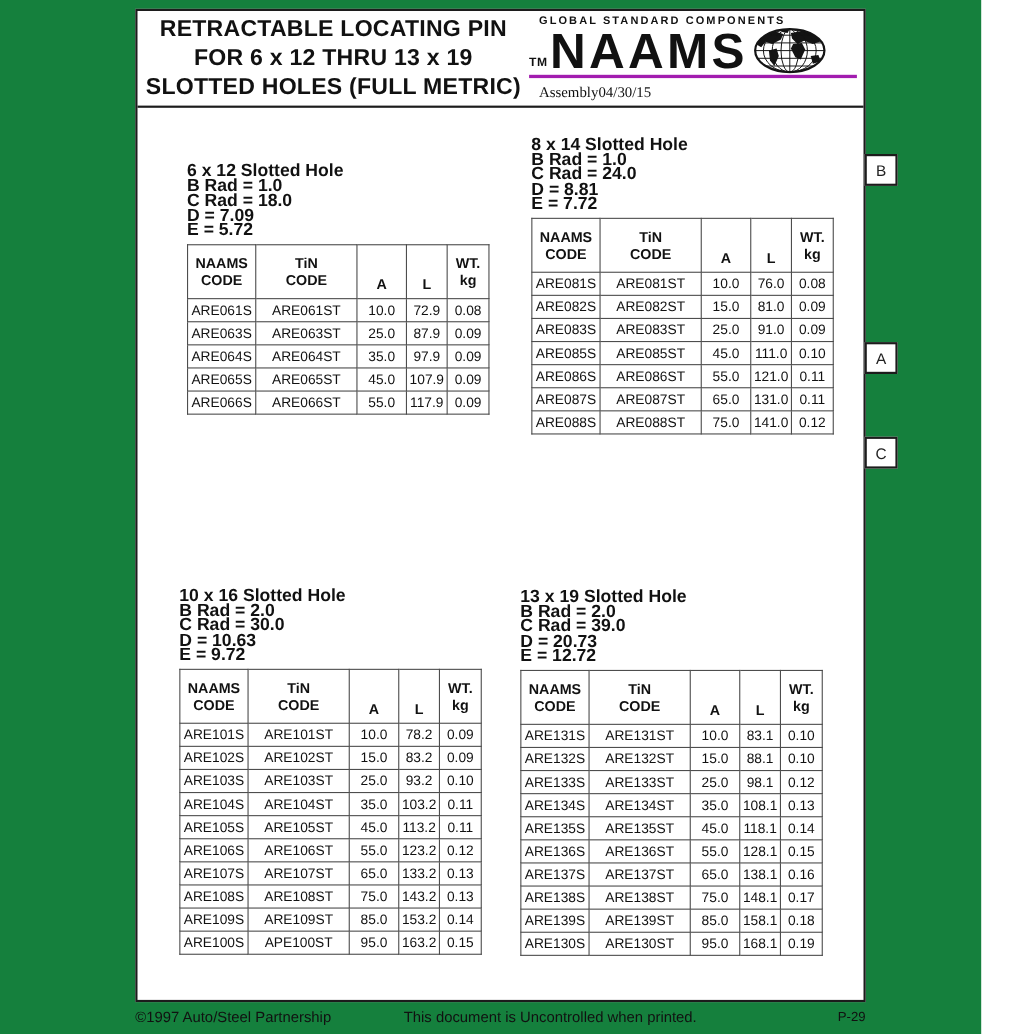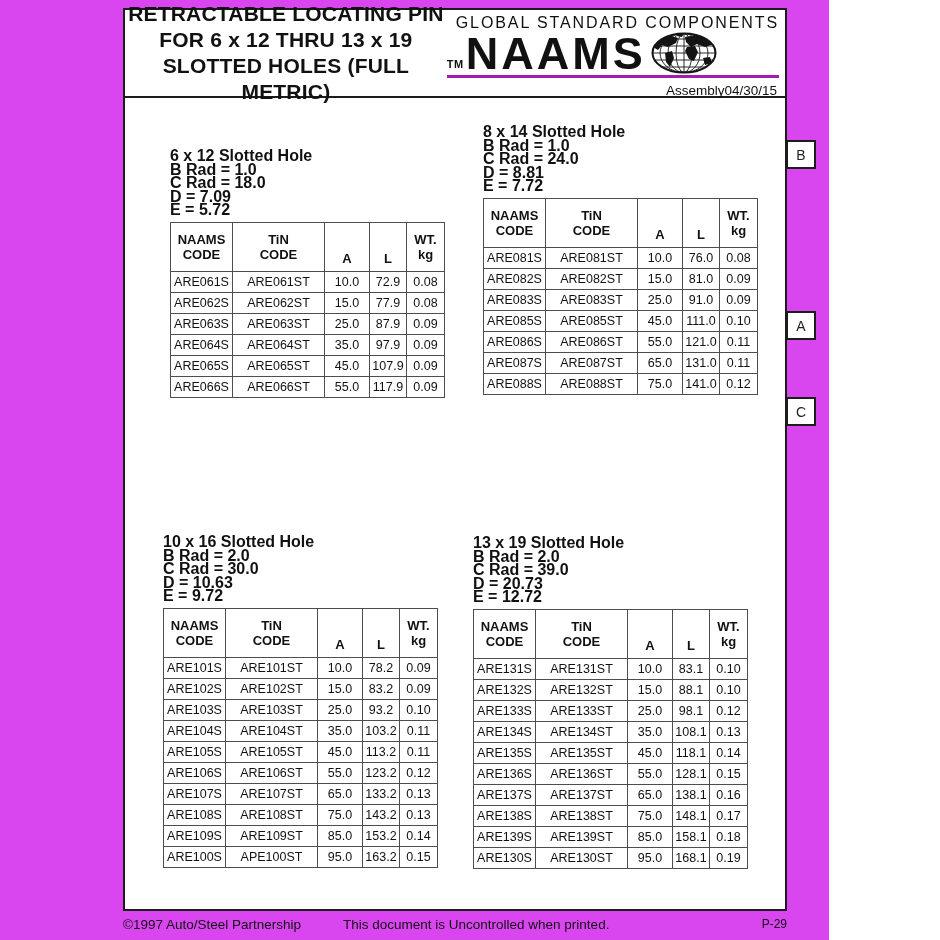--- a/index.html
+++ b/index.html
@@ -1,52 +1,53 @@
 <!DOCTYPE html>
 <html><head>
 <meta charset="utf-8">
 <style>
   html,body { margin:0; padding:0; background:#ffffff; }
   .page {
-    position:relative; width:829px; height:940px;
-    background:#d946ef; color:#111;
+    position:relative; width:892px; height:940px;
+    background:#15803d; color:#111;
     font-family:"Liberation Sans", sans-serif;
     overflow:hidden;
   }
   .frame {
     position:absolute; left:123px; top:8px; width:664px; height:903px;
     border:2px solid #1c1c1c; background:#fff; box-sizing:border-box;
   }
   
   .header { display:flex; height:86px; border-bottom:2px solid #1c1c1c; }
   .title {
     width:356px; display:flex; flex-direction:column;
     justify-content:center; align-items:center;
     font-weight:bold; font-size:21px; line-height:26px; text-align:center;
     letter-spacing:0.2px;
   }
   .brand { flex:1; display:flex; flex-direction:column; padding:4px 6px 0 0; }
   .tagline {
-    font-weight:normal; font-size:16px; letter-spacing:1.9px;
+    font-weight:bold; font-size:10px; letter-spacing:1.9px;
     white-space:nowrap; padding-left:9px;
   }
   .logo-row {
     display:flex; align-items:flex-end;
     border-bottom:3px solid #a21caf; padding-bottom:1px; margin-top:0px;
   }
   .tm { font-size:11px; font-weight:bold; margin:0 2px 4px 0; letter-spacing:0.5px; }
   .naams {
     font-size:45px; font-weight:bold; line-height:0.86; letter-spacing:3px;
     white-space:nowrap;
   }
   .globe { margin-left:5px; display:inline-flex; }
   .globe svg { width:66px; height:42px; }
   .brand-sub {
-    display:flex; justify-content:flex-end; font-size:13.5px;
+    display:flex; justify-content:flex-start; font-size:13.5px;
     padding:5px 2px 0 9px;
+    font-family:Liberation Serif, serif;
   }
   
   .section { position:absolute; }
   .section-0 { left:45px;  top:139px; }
   .section-1 { left:358px; top:115px; }
   .section-2 { left:38px;  top:525px; }
   .section-3 { left:348px; top:526px; }
   .info { font-size:16px; line-height:13.6px; margin-bottom:5px; white-space:nowrap;font-weight:bold; }
   table.spec-table {
     border-collapse:collapse; table-layout:fixed; width:274px; background:#fff;
@@ -71,21 +72,21 @@
   .rev {
     position:absolute; left:786px; width:26px; height:25px;
     border:2px solid #1c1c1c; background:#fff;
     display:flex; align-items:center; justify-content:center;
     font-size:14px; color:#222;
   }
   .rev-b { top:140px; } .rev-a { top:311px; } .rev-c { top:397px; }
   
   .footer { position:absolute; left:123px; top:917px; width:666px; height:20px; font-size:13.5px; }
   .copyright { position:absolute; left:0; top:0; }
-  .notice { position:absolute; left:220px; top:0;text-align:right; }
+  .notice { position:absolute; left:244px; top:0;text-align:right; }
   .pagenum { position:absolute; right:2px; top:0; font-size:12px; }
 </style>
 </head>
 <body>
 
 <div class="page">
 
   <div class="frame">
 
     <div class="header">
@@ -166,27 +167,20 @@
       </thead>
       <tbody>
               <tr>
                 <td>ARE061S</td>
                 <td>ARE061ST</td>
                 <td>10.0</td>
                 <td>72.9</td>
                 <td>0.08</td>
               </tr>
               <tr>
-                <td>ARE062S</td>
-                <td>ARE062ST</td>
-                <td>15.0</td>
-                <td>77.9</td>
-                <td>0.08</td>
-              </tr>
-              <tr>
                 <td>ARE063S</td>
                 <td>ARE063ST</td>
                 <td>25.0</td>
                 <td>87.9</td>
                 <td>0.09</td>
               </tr>
               <tr>
                 <td>ARE064S</td>
                 <td>ARE064ST</td>
                 <td>35.0</td>

